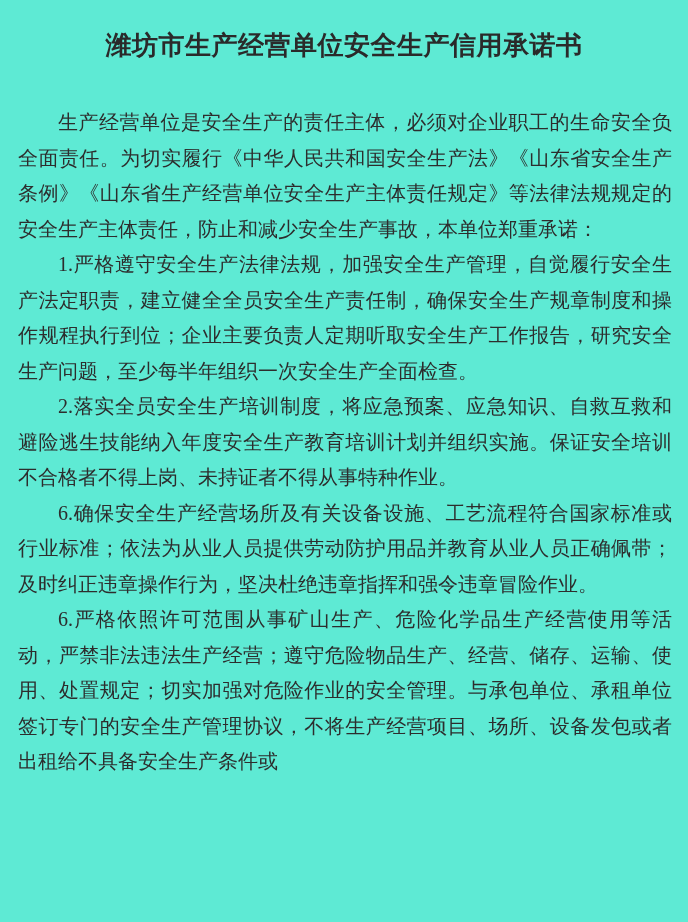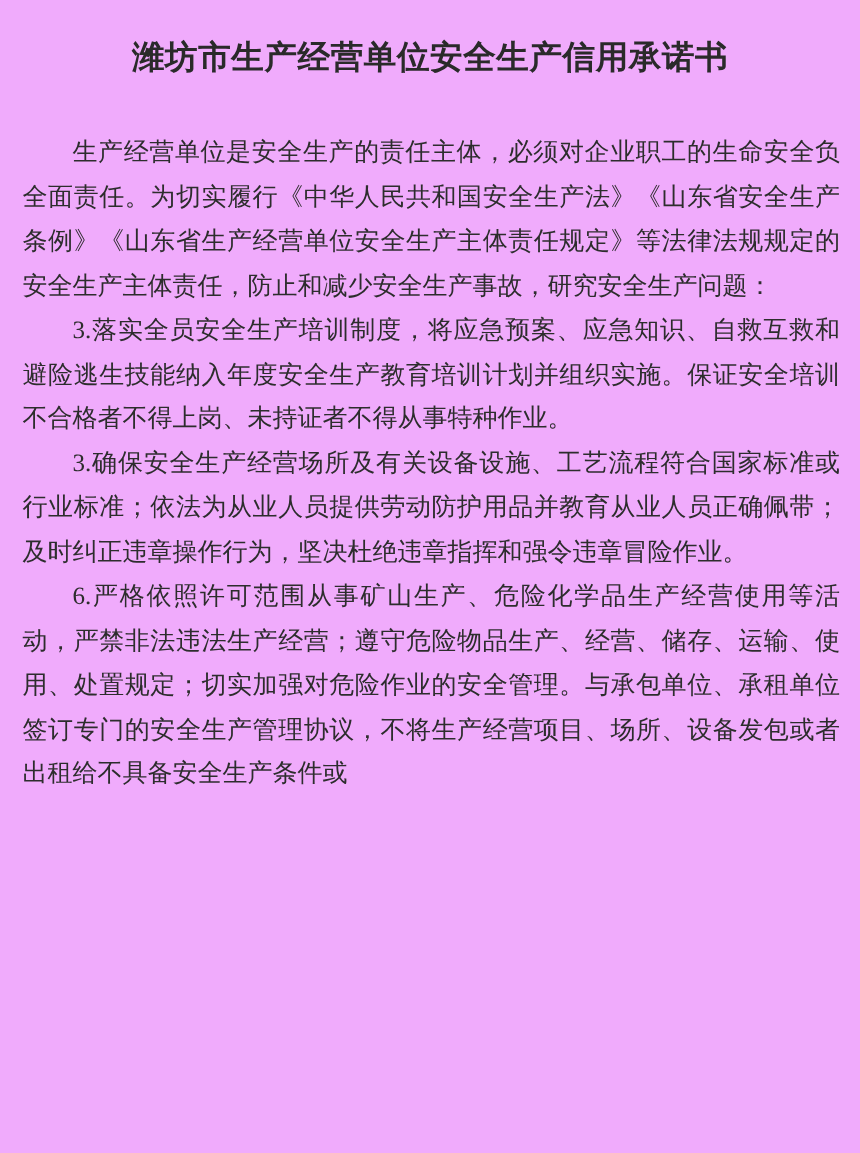--- a/index.html
+++ b/index.html
@@ -5,21 +5,21 @@
   html, body {
     margin: 0;
     padding: 0;
     background: #ffffff;
   }
   .page {
     position: relative;
     width: 688px;
     height: 922px;
     margin: 0;
-    background: #f0abfc;
+    background: #5eead4;
     overflow: hidden;
     font-family: "Liberation Serif", "DejaVu Serif", serif;
     color: #2d2d2d;
   }
   .doc-title {
     margin: 0;
     padding-top: 25px;
     text-align: center;
     font-size: 26px;
     font-weight: bold;
@@ -42,18 +42,19 @@
     word-break: break-all;
   }
 </style>
 </head>
 <body>
 
 <div class="page">
   <h1 class="doc-title">潍坊市生产经营单位安全生产信用承诺书</h1>
 
   <div class="doc-body">
-    <p class="para">生产经营单位是安全生产的责任主体，必须对企业职工的生命安全负全面责任。为切实履行《中华人民共和国安全生产法》《山东省安全生产条例》《山东省生产经营单位安全生产主体责任规定》等法律法规规定的安全生产主体责任，防止和减少安全生产事故，研究安全生产问题：</p>
-    <p class="para">3.落实全员安全生产培训制度，将应急预案、应急知识、自救互救和避险逃生技能纳入年度安全生产教育培训计划并组织实施。保证安全培训不合格者不得上岗、未持证者不得从事特种作业。</p>
-    <p class="para">3.确保安全生产经营场所及有关设备设施、工艺流程符合国家标准或行业标准；依法为从业人员提供劳动防护用品并教育从业人员正确佩带；及时纠正违章操作行为，坚决杜绝违章指挥和强令违章冒险作业。</p>
+    <p class="para">生产经营单位是安全生产的责任主体，必须对企业职工的生命安全负全面责任。为切实履行《中华人民共和国安全生产法》《山东省安全生产条例》《山东省生产经营单位安全生产主体责任规定》等法律法规规定的安全生产主体责任，防止和减少安全生产事故，本单位郑重承诺：</p>
+    <p class="para">1.严格遵守安全生产法律法规，加强安全生产管理，自觉履行安全生产法定职责，建立健全全员安全生产责任制，确保安全生产规章制度和操作规程执行到位；企业主要负责人定期听取安全生产工作报告，研究安全生产问题，至少每半年组织一次安全生产全面检查。</p>
+    <p class="para">2.落实全员安全生产培训制度，将应急预案、应急知识、自救互救和避险逃生技能纳入年度安全生产教育培训计划并组织实施。保证安全培训不合格者不得上岗、未持证者不得从事特种作业。</p>
+    <p class="para">6.确保安全生产经营场所及有关设备设施、工艺流程符合国家标准或行业标准；依法为从业人员提供劳动防护用品并教育从业人员正确佩带；及时纠正违章操作行为，坚决杜绝违章指挥和强令违章冒险作业。</p>
     <p class="para">6.严格依照许可范围从事矿山生产、危险化学品生产经营使用等活动，严禁非法违法生产经营；遵守危险物品生产、经营、储存、运输、使用、处置规定；切实加强对危险作业的安全管理。与承包单位、承租单位签订专门的安全生产管理协议，不将生产经营项目、场所、设备发包或者出租给不具备安全生产条件或</p>
   </div>
 </div>
 
 </body></html>

